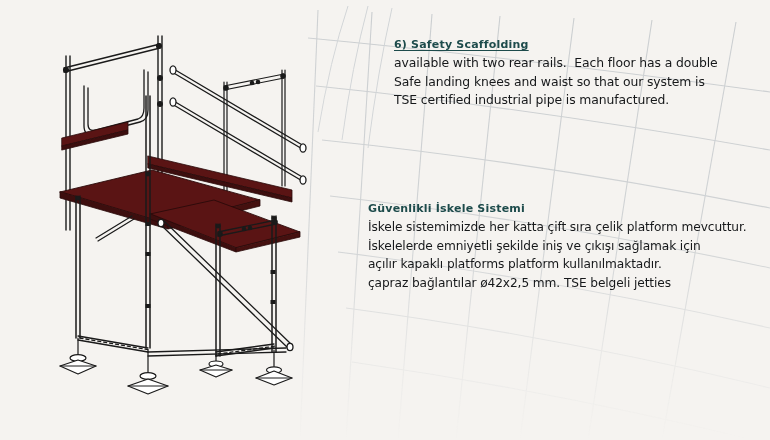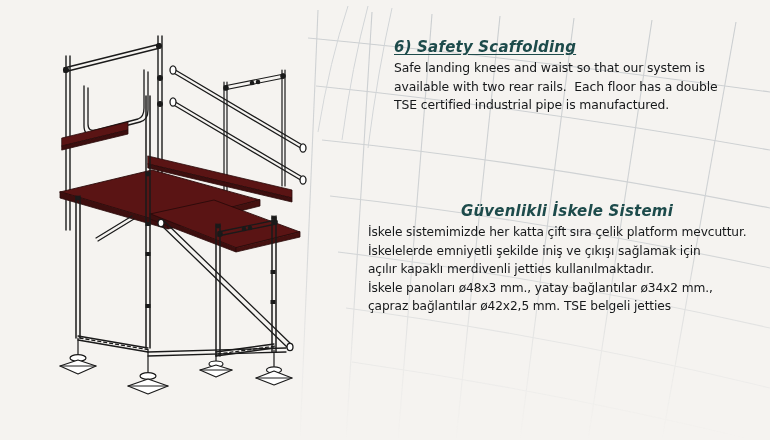--- a/index.html
+++ b/index.html
@@ -51,31 +51,29 @@
   }
   .block-tr {
     position: absolute;
     left: 0px;
     top: 202px;
     width: 398px;
   }
   h2.heading {
     margin: 0 0 3px 0;
     font-family: "DejaVu Sans", sans-serif;
-    font-size: 15px;
+    font-size: 11px;
     font-weight: bold;
     letter-spacing: 0.2px;
     color: #1d4b4b;
     text-decoration: underline;
     text-underline-offset: 2px;
-    font-style: italic;
   }
   h2.heading.no-underline {
     text-decoration: none;
-    text-align: center;
   }
   p.body {
     margin: 0;
     font-family: "DejaVu Sans", sans-serif;
     font-size: 12.4px;
     line-height: 18.5px;
     color: #16181a;
     letter-spacing: -0.1px;
   }
   p.body .line {
@@ -310,31 +308,30 @@
         <circle cx="274" cy="218" r="2" fill="#1a1a1a"></circle>
       </g>
     </g>
   </svg>
 
   <div id="text-column">
 
     <section class="block-en">
       <h2 class="heading">6) Safety Scaffolding</h2>
       <p class="body en-body">
+        <span class="line">available with two rear rails.  Each floor has a double</span>
         <span class="line">Safe landing knees and waist so that our system is</span>
-        <span class="line">available with two rear rails.  Each floor has a double</span>
         <span class="line">TSE certified industrial pipe is manufactured.</span>
       </p>
     </section>
 
     <section class="block-tr">
       <h2 class="heading no-underline">Güvenlikli İskele Sistemi</h2>
       <p class="body tr-body">
         <span class="line">İskele sistemimizde her katta çift sıra çelik platform mevcuttur.</span>
         <span class="line">İskelelerde emniyetli şekilde iniş ve çıkışı sağlamak için</span>
-        <span class="line">açılır kapaklı merdivenli jetties kullanılmaktadır.</span>
-        <span class="line">İskele panoları ø48x3 mm., yatay bağlantılar ø34x2 mm.,</span>
+        <span class="line">açılır kapaklı platforms platform kullanılmaktadır.</span>
         <span class="line">çapraz bağlantılar ø42x2,5 mm. TSE belgeli jetties</span>
       </p>
     </section>
 
   </div>
 </div>
 
 </body></html>

